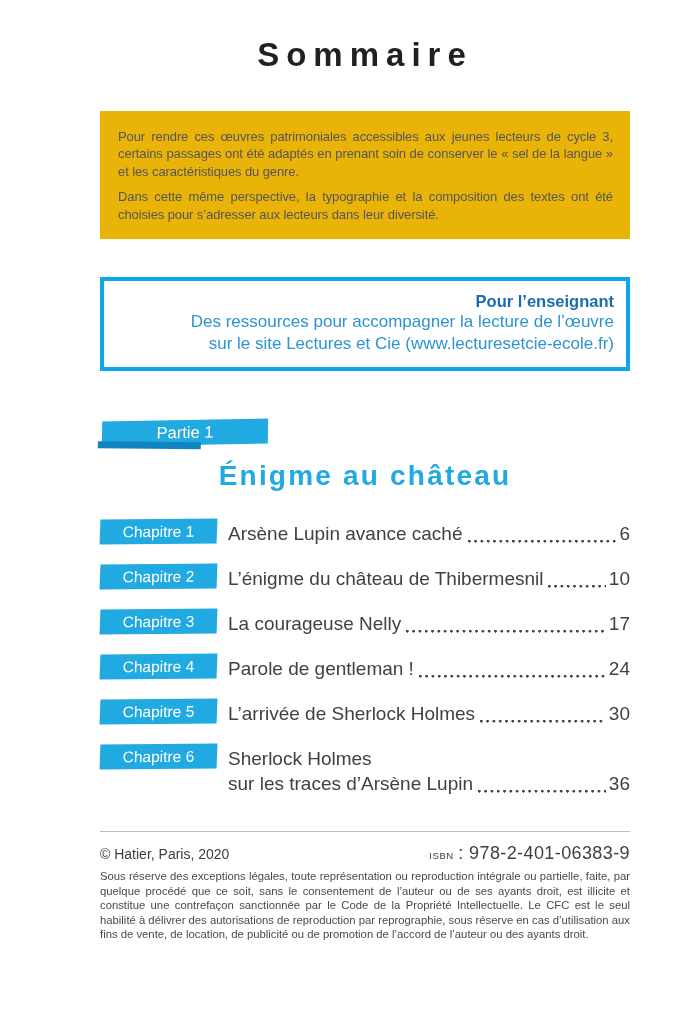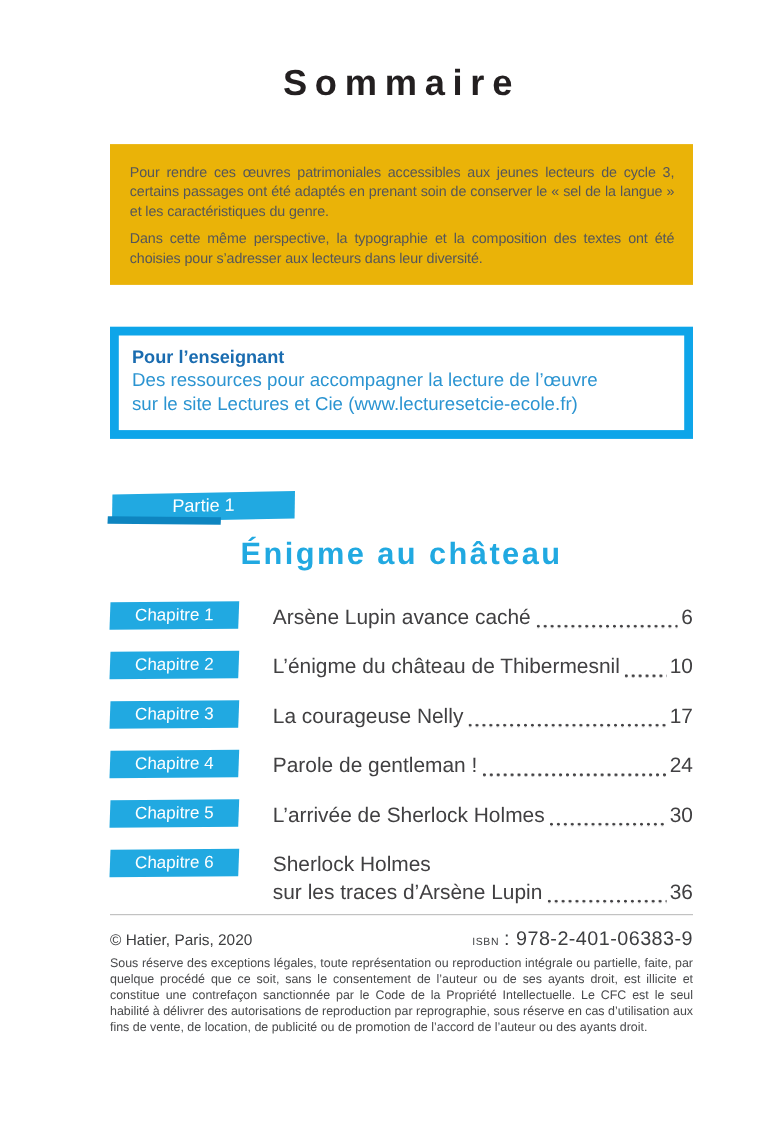--- a/index.html
+++ b/index.html
@@ -9,21 +9,21 @@
     position: relative;
     font-family: "Liberation Sans", sans-serif;
     color: #414042;
     overflow: hidden;
   }
   .page { position: absolute; inset: 0; background: #ffffff; }
   .content { position: absolute; left: 100px; top: 0; width: 530px; }
 
   
   .page-title {
-    margin-top: 56px;
+    margin-top: 36px;
     text-align: center;
     font-size: 33px;
     font-weight: bold;
     letter-spacing: 7px;
     color: #231f20;
   }
 
   
   .intro-box {
     margin-top: 37px;
@@ -35,23 +35,23 @@
     font-size: 13px;
     line-height: 17.4px;
     letter-spacing: -0.1px;
     text-align: justify;
   }
   .intro-box p + p { margin-top: 8px; }
 
   
   .teacher-box {
     margin-top: 38px;
-    border: 8px solid #0ea5e9;
+    border: 4px solid #0ea5e9;
     padding: 11px 12px 13px;
-    text-align: left;
+    text-align: right;
   }
   .teacher-box .tb-title {
     font-size: 16.5px;
     font-weight: bold;
     color: #1a6cb0;
   }
   .teacher-box .tb-line {
     font-size: 17px;
     line-height: 21.5px;
     color: #2b94d1;
@@ -92,21 +92,21 @@
   .chip {
     flex: 0 0 117px;
     height: 25px;
     background: #21a9e1;
     color: #ffffff;
     font-size: 15.5px;
     display: flex; align-items: center; justify-content: center;
     transform: skewX(-2.5deg) rotate(-0.4deg);
     margin-right: 11px;
   }
-  .entry { flex: 1; min-width: 0; padding-top: 2px; margin-left: 20px; }
+  .entry { flex: 1; min-width: 0; padding-top: 2px; }
   .entry-pre {
     font-size: 19px; line-height: 25px; color: #414042;
   }
   .entry-line { display: flex; align-items: baseline; }
   .entry-title {
     font-size: 19px; line-height: 25px;
     color: #414042; white-space: nowrap;
   }
   .dots {
     flex: 1 1 auto;

